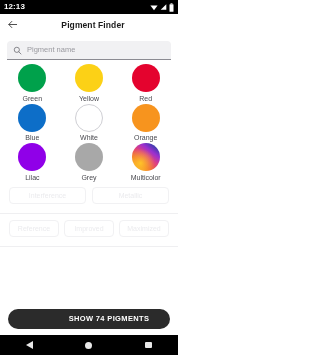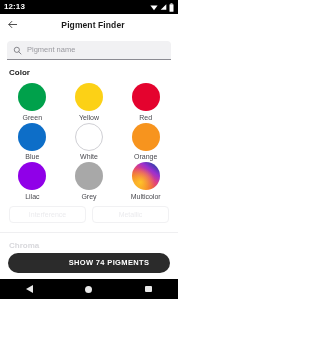--- a/index.html
+++ b/index.html
@@ -3,21 +3,21 @@
 <meta charset="utf-8">
 <style>
   * { box-sizing: border-box; margin: 0; padding: 0; }
   html, body {
     width: 178px; height: 355px;
     background: #ffffff;
     font-family: "Liberation Sans", sans-serif;
     overflow: hidden;
   }
   #app {
-    width: 178px; height: 299px;
+    width: 178px; height: 355px;
     position: relative;
     display: flex;
     flex-direction: column;
     background: #ffffff;
   }
 
   
   .statusbar {
     height: 14px;
     background: #000000;
@@ -263,21 +263,20 @@
         <span>
           <svg width="9" height="9" viewBox="0 0 16 16">
             <circle cx="6.8" cy="6.8" r="4.6" stroke="#6b6b72" stroke-width="1.4" fill="none"></circle>
             <line x1="10.3" y1="10.3" x2="14.2" y2="14.2" stroke="#6b6b72" stroke-width="1.4" stroke-linecap="round"></line>
           </svg>
         </span>
         <span class="search-placeholder">Pigment name</span>
       </div>
     </div>
 
-    <div class="section-title">Color</div>
 
     <div class="color-grid">
 
       <div class="color-cell">
         <div class="swatch" style="background:#00a14b"></div>
         <div class="swatch-label">Green</div>
       </div>
 
       <div class="color-cell">
         <div class="swatch" style="background:#fcd116"></div>
@@ -327,21 +326,20 @@
       <div class="chip">
         <span class="chip-label">Interference</span>
       </div>
       <div class="chip">
         <span class="chip-label">Metallic</span>
       </div>
     </div>
 
     <div class="divider"></div>
 
-    <div class="section-title muted">Chroma</div>
 
     <div class="chip-row three">
       <div class="chip">
         <span class="chip-label">Reference</span>
       </div>
       <div class="chip">
         <span class="chip-label">Improved</span>
       </div>
       <div class="chip">
         <span class="chip-label">Maximized</span>

